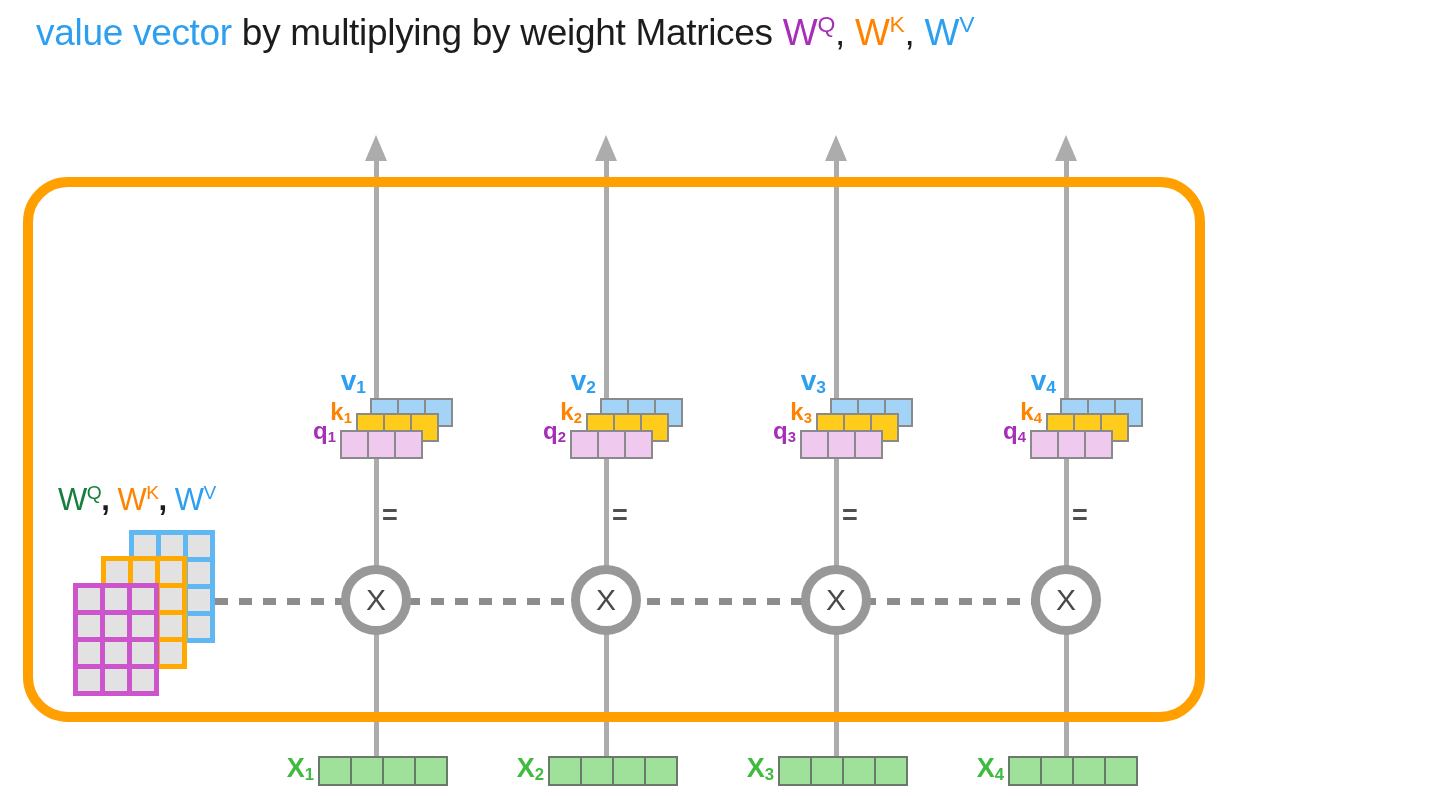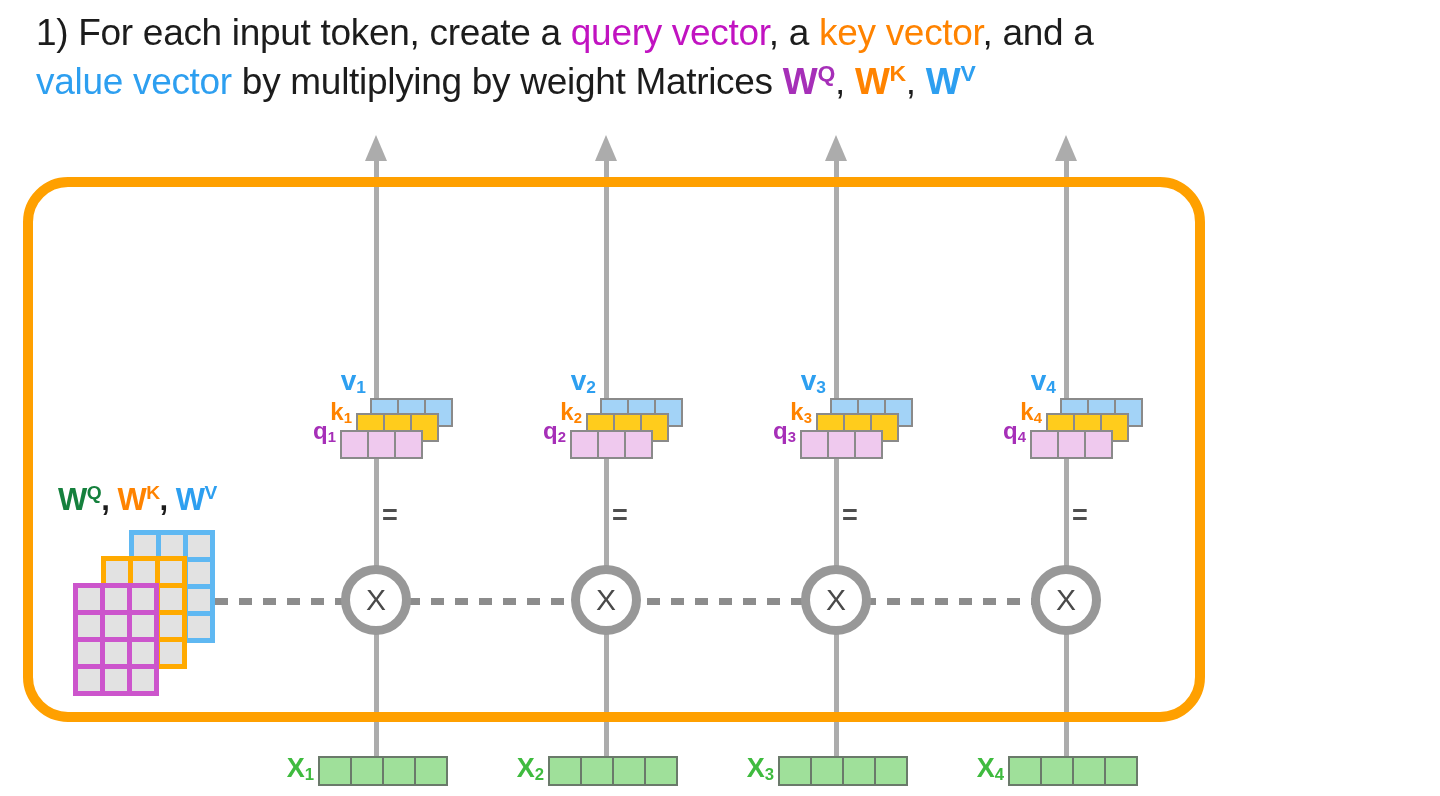--- a/index.html
+++ b/index.html
@@ -19,21 +19,21 @@
   #title {
     position: absolute;
     left: 36px; top: 8px;
     font-size: 37px;
     line-height: 49px;
     letter-spacing: -0.3px;
     color: var(--text);
     white-space: nowrap;
   }
   #title sup { font-size: 0.62em; vertical-align: super; line-height: 0; }
-  .seg-bold { font-weight: bold; }
+  .seg-bold { font-weight: normal; }
   
   #section-label {
     position: absolute;
     left: 36px; top: 119px;
     font-size: 35px;
     font-weight: bold;
     letter-spacing: -0.5px;
     color: var(--section-orange);
     z-index: 5;
   }
@@ -160,21 +160,20 @@
   .vlab { left: calc(var(--lx) - 62px); top: 365px; font-size: 28px; color: var(--value-blue); }
   .klab { left: calc(var(--lx) - 76px); top: 398px; font-size: 24px; color: var(--key-orange); }
   .qlab { left: calc(var(--lx) - 92px); top: 417px; font-size: 24px; color: var(--w-magenta); }
   .xlab { left: calc(var(--lx) - 120px); top: 753px; width: 58px; font-size: 27px; color: var(--input-label-green); }
 </style>
 </head>
 <body>
 
 <div id="canvas">
   <div id="title">
-    <div id="title-line1"><span style="color: rgb(28, 28, 28);">1) For each input token, create a </span><span style="color: rgb(193, 19, 193);">query vector</span><span style="color: rgb(28, 28, 28);">, a </span><span style="color: rgb(255, 131, 0);">key vector</span><span style="color: rgb(28, 28, 28);">, and a</span></div>
     <div id="title-line2"><span style="color: rgb(45, 159, 240);">value vector</span><span style="color: rgb(28, 28, 28);"> by multiplying by weight Matrices </span><span class="seg-bold" style="color: rgb(166, 47, 184);">W<sup>Q</sup></span><span style="color: rgb(28, 28, 28);">, </span><span class="seg-bold" style="color: rgb(255, 131, 0);">W<sup>K</sup></span><span style="color: rgb(28, 28, 28);">, </span><span class="seg-bold" style="color: rgb(45, 159, 240);">W<sup>V</sup></span></div>
   </div>
 
 
   <div id="frame"></div>
 
   <div id="dash-line"></div>
 
   <div id="w-label"><span class="seg-bold" style="color: #15803d;">W<sup>Q</sup></span><span style="color: rgb(28, 28, 28);">, </span><span class="seg-bold" style="color: rgb(255, 131, 0);">W<sup>K</sup></span><span style="color: rgb(28, 28, 28);">, </span><span class="seg-bold" style="color: rgb(45, 159, 240);">W<sup>V</sup></span></div>
 

